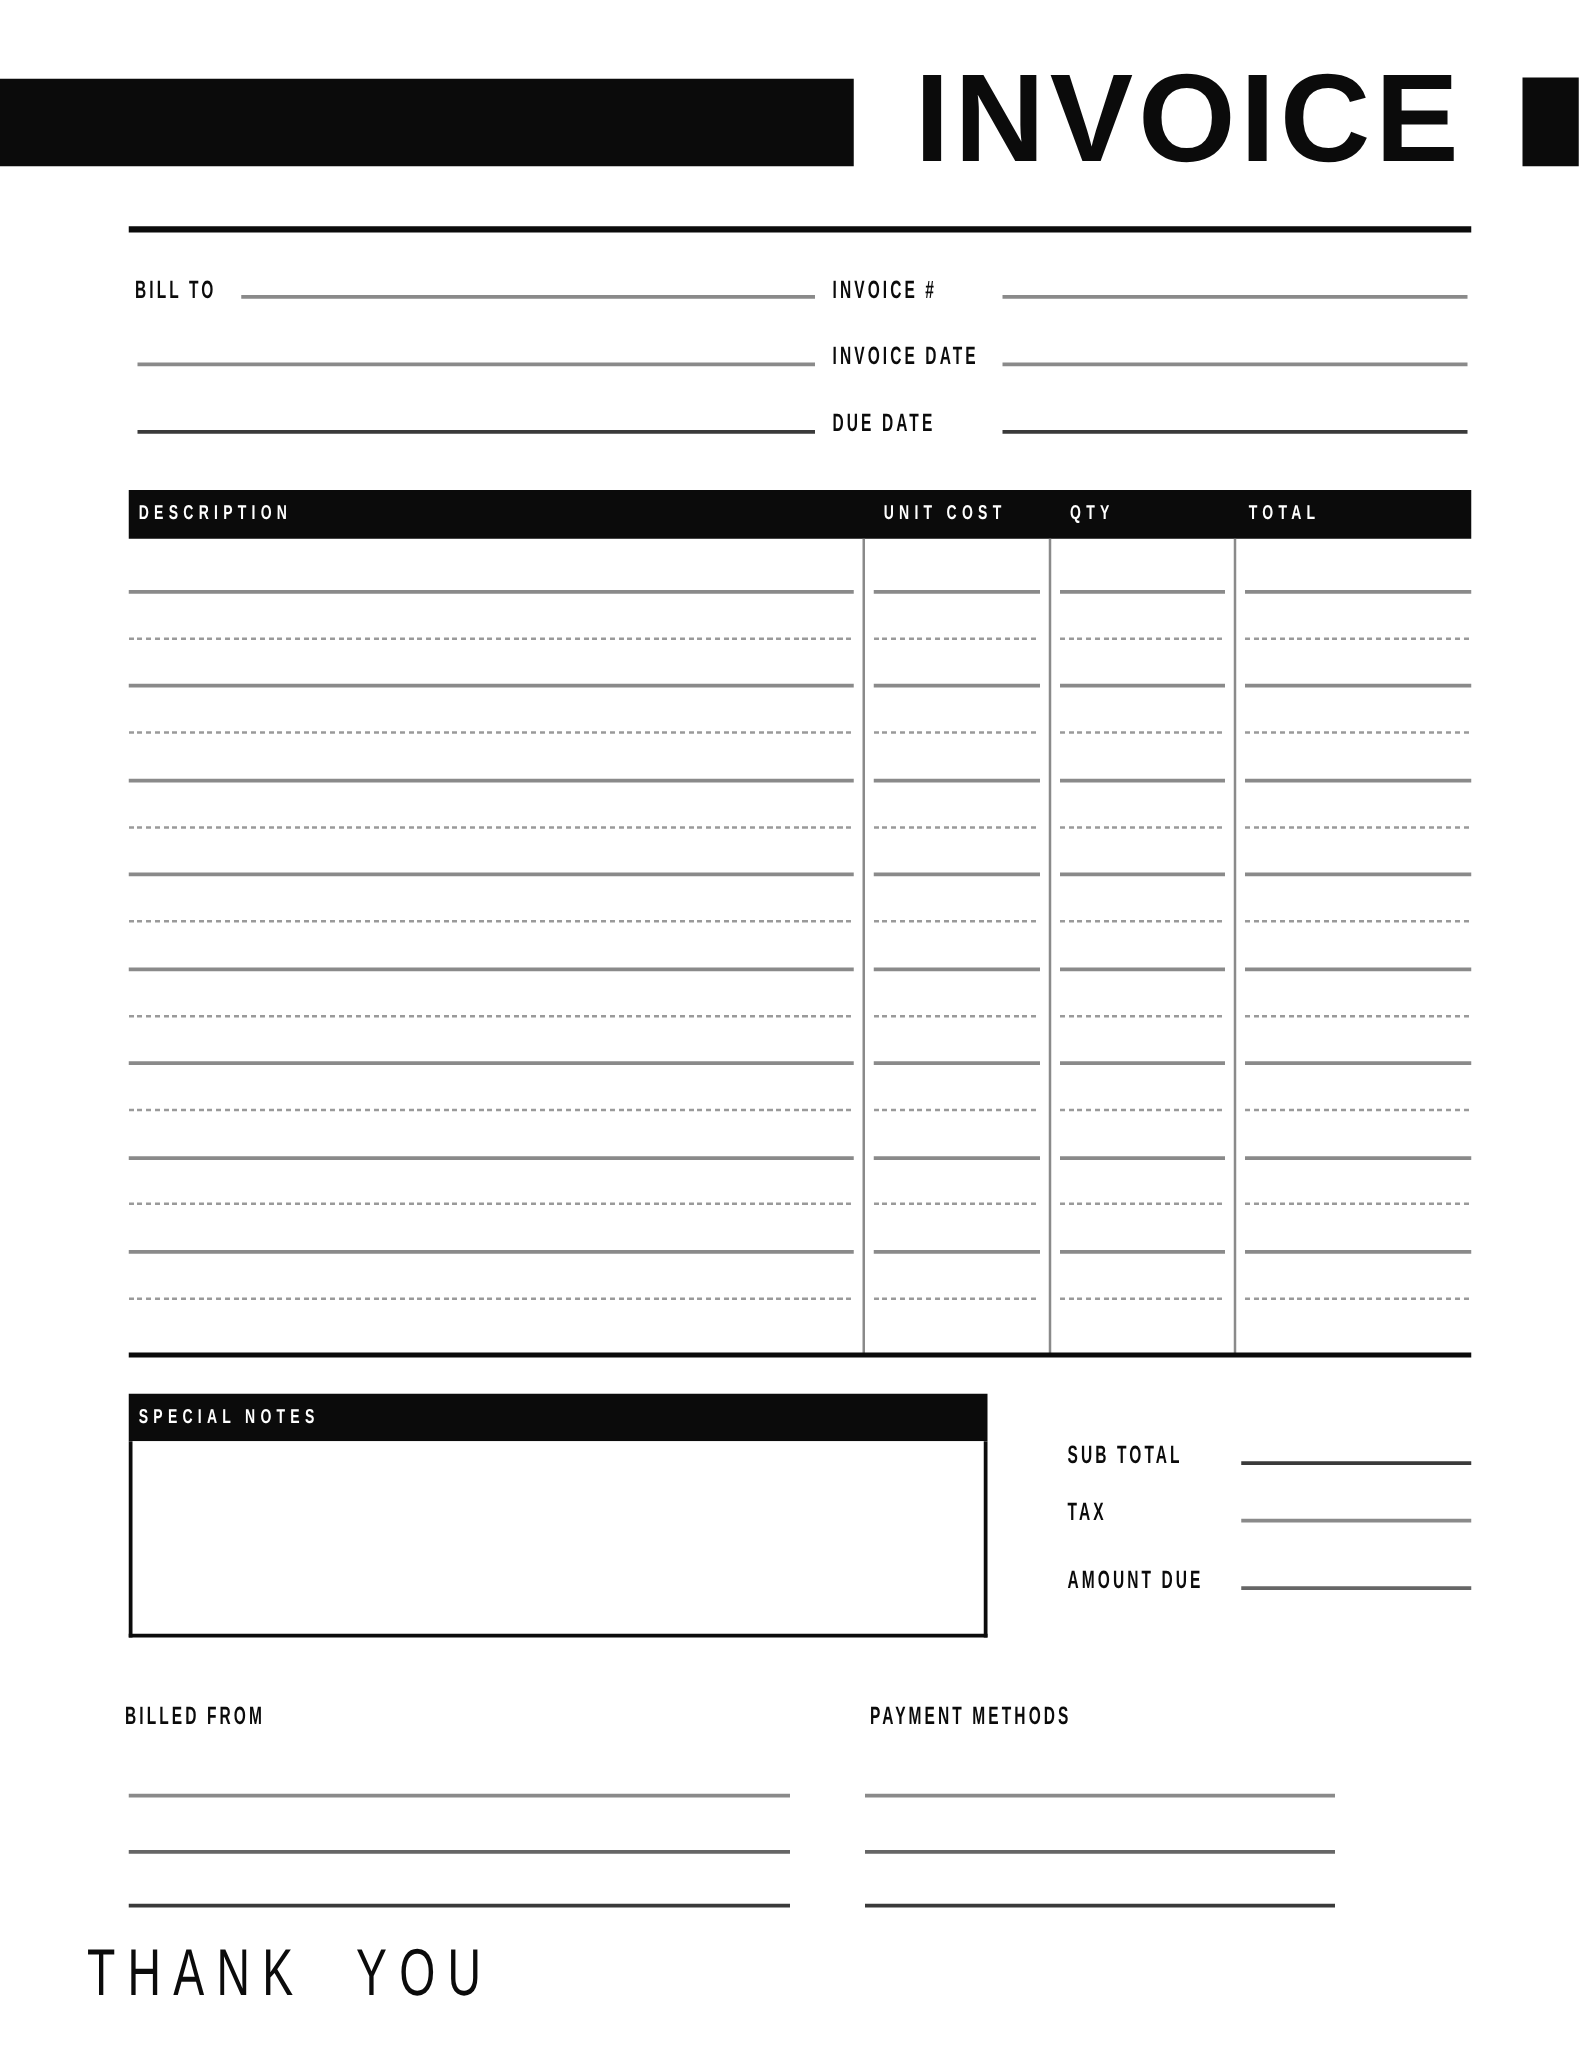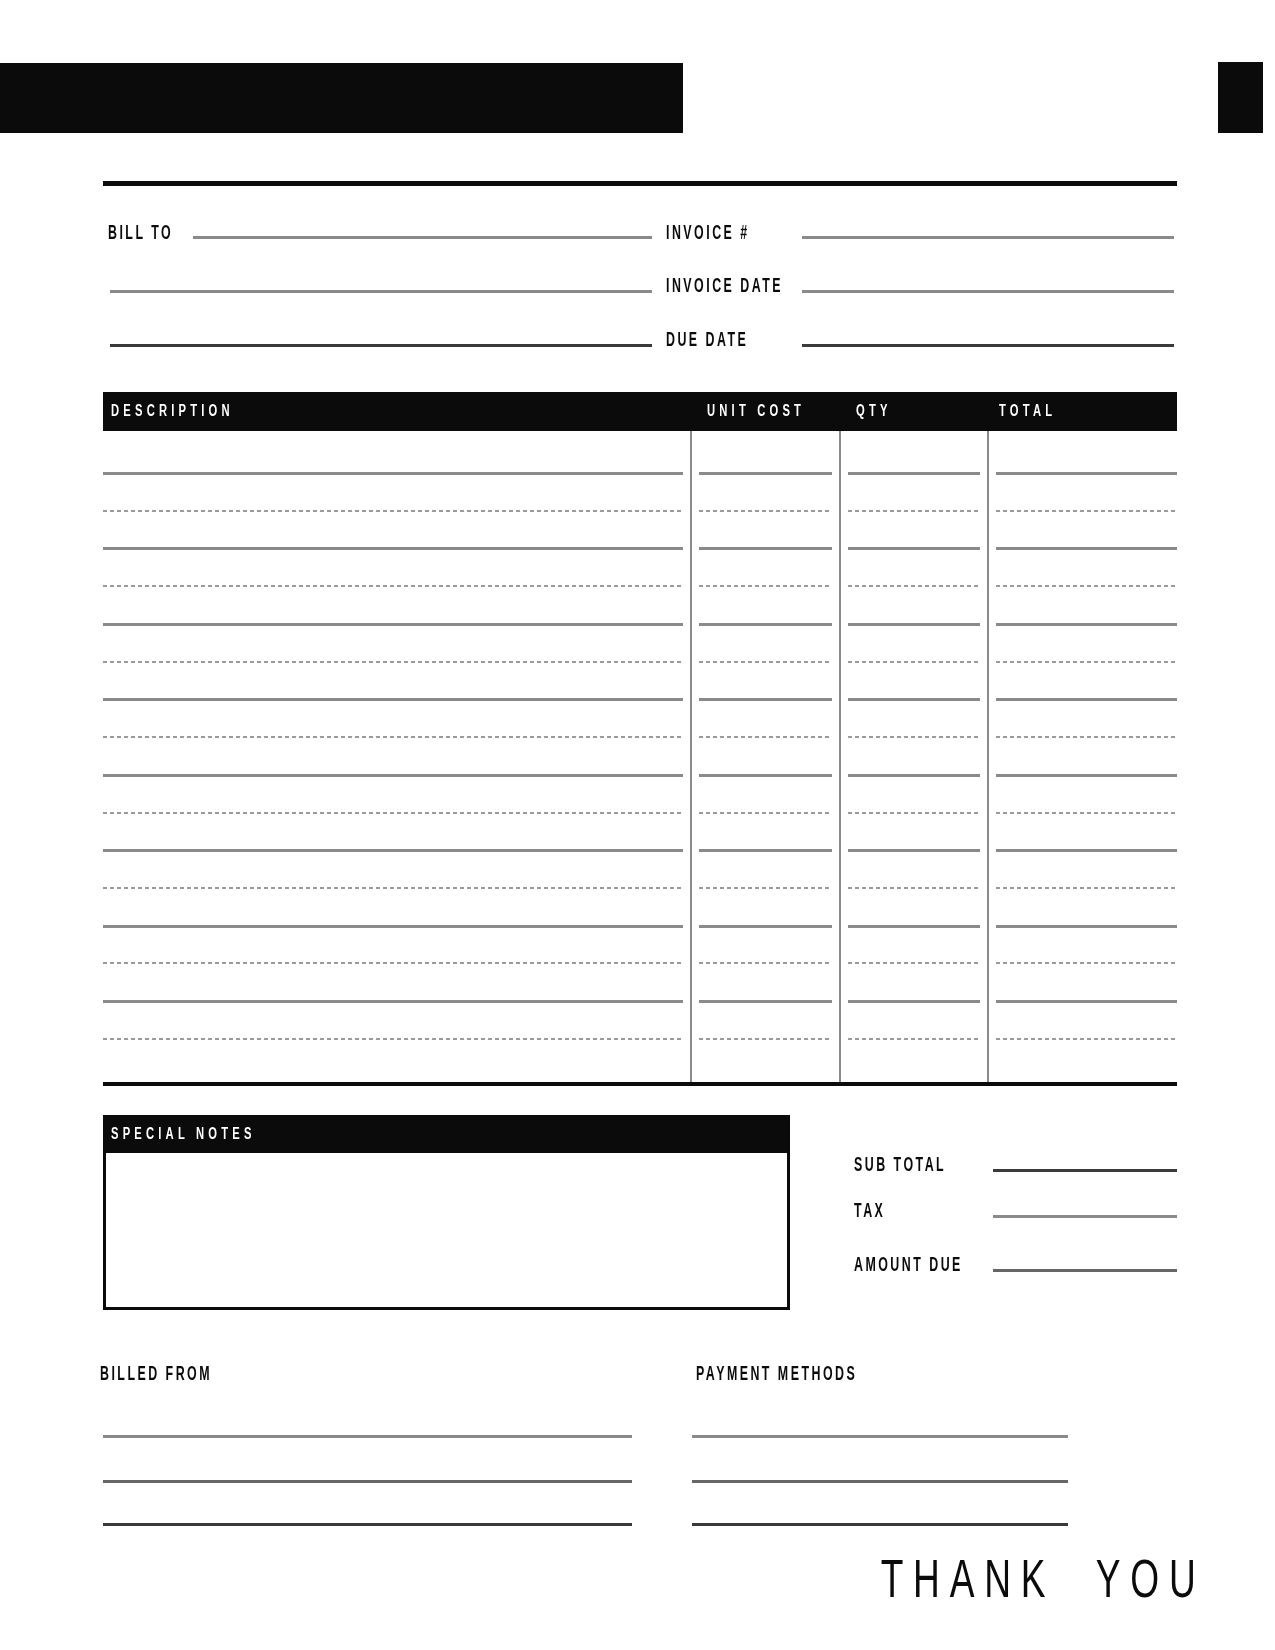--- a/index.html
+++ b/index.html
@@ -39,33 +39,34 @@
   }
   .seg.c0{left:0;width:580px;}
   .seg.c1{left:596px;width:133px;}
   .seg.c2{left:745px;width:132px;}
   .seg.c3{left:893px;width:181px;}
   
   .notes-box{
     position:absolute;left:103px;top:1153px;width:687px;height:157px;
     border:3px solid var(--ink,#0b0b0b);border-top:none;box-sizing:border-box;background:#fff;
   }
-  .thanks-wrap{position:absolute;left:0;right:0;top:1552px;text-align:right;}
+  .thanks-wrap{position:absolute;left:0;right:0;top:1552px;text-align:left;}
   .thanks{
     display:inline-block;font-size:53px;line-height:53px;font-weight:400;letter-spacing:14px;
     word-spacing:30px;white-space:nowrap;transform:scaleX(0.70);transform-origin:50% 50%;
     color:var(--ink,#0b0b0b);
   }
 </style>
 </head>
 <body>
 
 <div class="page">
 
   <div class="bar" style="left:0;top:63px;width:683px;height:70px;"></div>
+  <div class="title">INVOICE</div>
   <div class="bar" style="left:1218px;top:62px;width:45px;height:71px;"></div>
 
   <div class="hline black" style="left:103px;top:181px;width:1074px;height:5px;"></div>
 
   <div class="lbl" style="left:108px;top:222px;">BILL TO</div>
   <div class="hline gray" style="left:193px;top:236px;width:459px;"></div>
   <div class="hline gray" style="left:110px;top:290px;width:542px;"></div>
   <div class="hline dark" style="left:110px;top:344px;width:542px;"></div>
 
   <div class="lbl" style="left:666px;top:222px;">INVOICE #</div>

